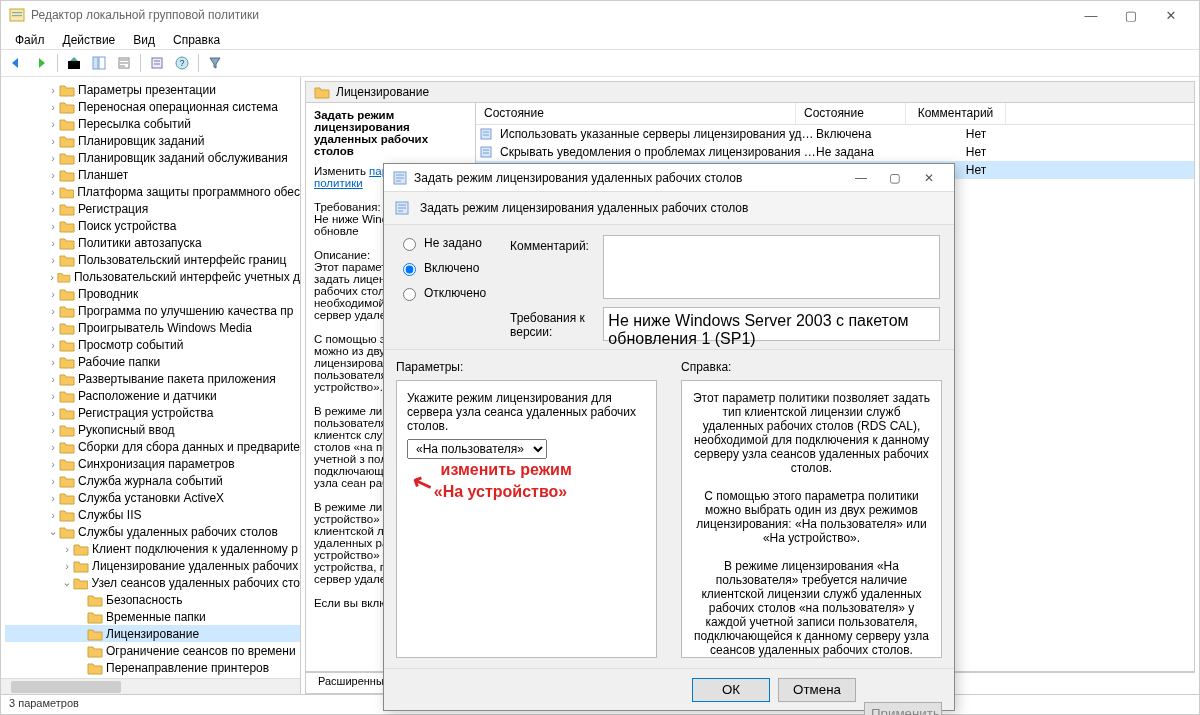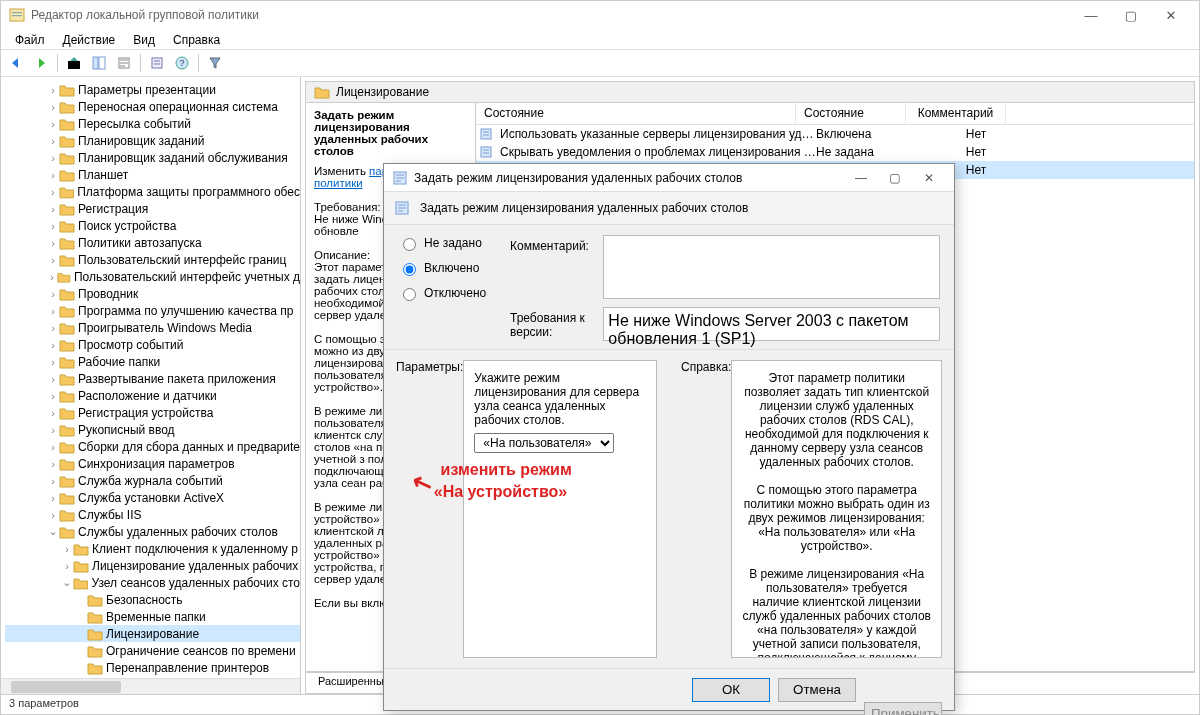--- a/index.html
+++ b/index.html
@@ -50,21 +50,21 @@
   .dlg-btn { background:#e1e1e1; border:1px solid #adadad; padding:4px 10px; font-size:12px; }
   .dlg-btn.dis { color:#888; }
   .dlg-state { padding:10px 14px 8px 14px; display:flex; gap:20px; border-bottom:1px solid #ddd; }
   .radio-col { width:92px; display:flex; flex-direction:column; gap:9px; }
   .radio-col label { display:flex; align-items:center; gap:5px; font-size:12px; }
   .fld-col { flex:1; display:flex; flex-direction:column; gap:8px; }
   .fld-col textarea, .fld-col .ro { width:100%; border:1px solid #bbb; background:#fff; font-family:inherit; font-size:16px; padding:4px; resize:none; }
   .lblrow { display:flex; align-items:flex-start; }
   .lblrow .lbl { width:120px; padding-top:4px; }
   .dlg-main { flex:1; display:flex; gap:0; overflow:hidden; }
-  .opt-col,.hlp-col { flex:1; padding:10px 12px; display:flex; flex-direction:row; }
+  .opt-col,.hlp-col { flex:1; padding:10px 12px; display:flex; flex-direction:column; }
   .opt-col { border-right:0; }
   .col-title { margin-bottom:6px; }
   .opt-box { flex:1; border:1px solid #bbb; background:#fff; padding:10px; font-size:12px; position:relative; }
   .hlp-box { flex:1; border:1px solid #bbb; background:#fff; padding:10px; font-size:12px; overflow:hidden; }
   .dlg-foot { height:42px; display:flex; align-items:center; justify-content:flex-end; gap:8px; padding:0 12px; border-top:1px solid #ddd; }
   .dlg-foot .btn { width:78px; height:24px; border:1px solid #adadad; background:#e1e1e1; }
   .dlg-foot .btn.primary { border:1.5px solid #0078d7; }
   .dlg-foot .btn.dis { color:#888;margin-top:48px; }
   select.combo { font-size:12px; padding:1px 4px; margin-top:6px; width:140px; }
 

